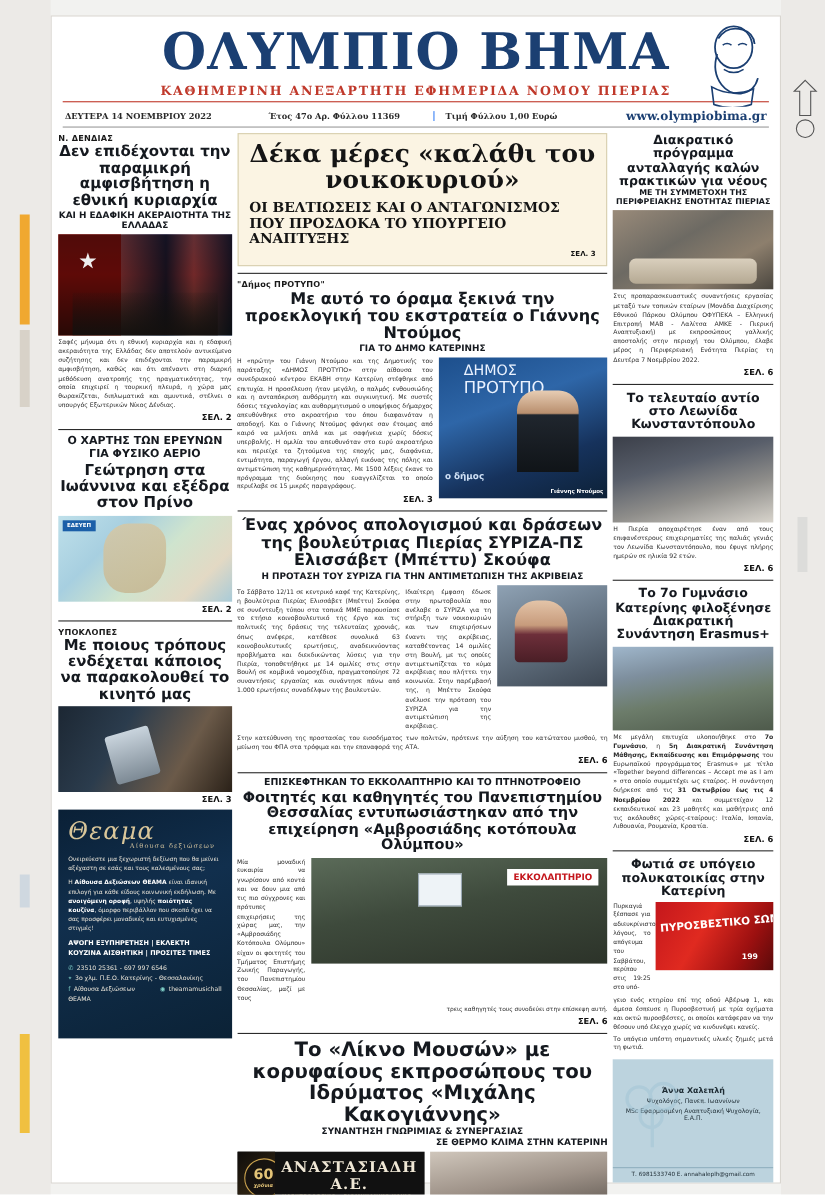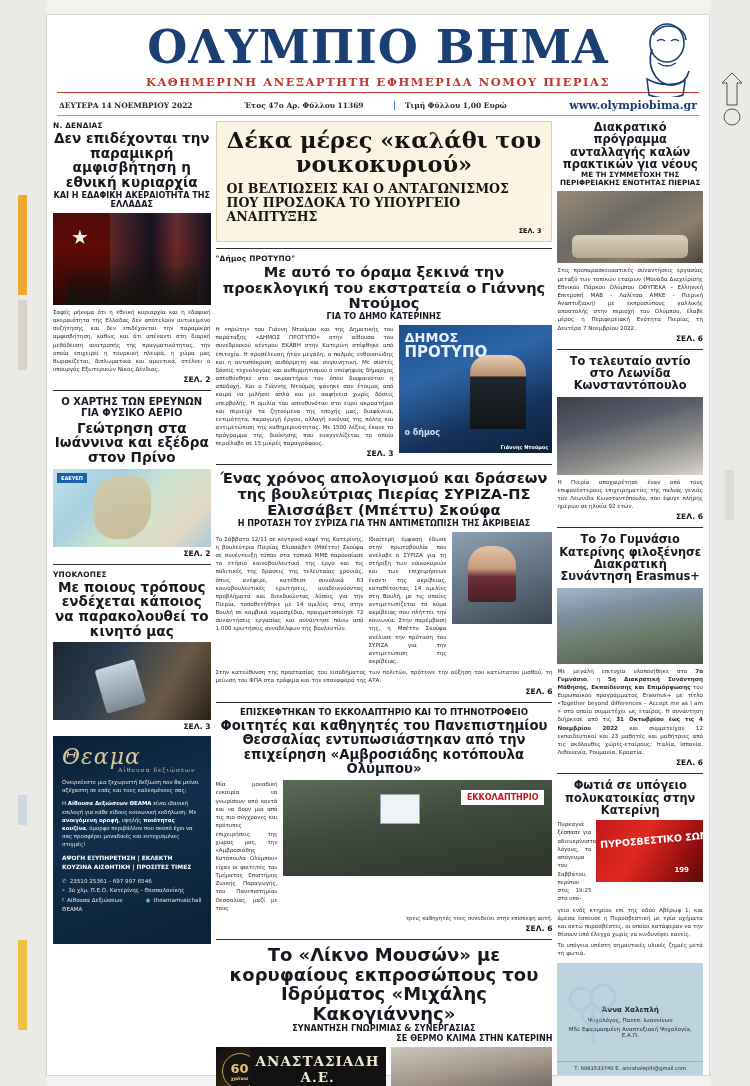--- a/index.html
+++ b/index.html
@@ -183,21 +183,21 @@
   .anast .ttl { font-family:"DejaVu Serif", serif; font-weight:bold;
     font-size:13.5px; letter-spacing:1px; }
   .anast .sub { font-size:4.6px; font-style:italic; font-weight:bold;
     color:#d9cfae; letter-spacing:.4px; margin-top:1px;}
   .anast .line { font-family:"DejaVu Serif", serif; font-size:7.2px; margin-top:5px; }
   .anast .line.sm { font-size:6.2px; }
 
   
   .psy {
     background:#bcd3de; color:#1d2b33; height:112px;
-    padding:20px 8px; text-align:center; position:relative; overflow:hidden;
+    padding:2px 8px; text-align:center; position:relative; overflow:hidden;
   }
   .psy .nm { font-weight:bold; font-size:7.2px; margin-top:22px; }
   .psy .ln { font-size:5.6px; margin-top:3px; }
   .psy .ft { position:absolute; left:0; right:0; bottom:4px; font-size:5.2px;
     border-top:1px solid #8fb0bf; padding-top:3px; }
   .psy-tree { position:absolute; left:6px; top:14px; width:60px; height:70px;
     opacity:.45; }
 
   .cap { font-size:5.4px; line-height:1.5; color:#2b2b2b; text-align:justify; }
   .wrap-txt { font-size:5.5px; line-height:1.5; color:#2b2b2b; text-align:justify; }
@@ -310,21 +310,21 @@
           <div class="kicker">"Δήμος ΠΡΟΤΥΠΟ"</div>
           <div class="hl" style="font-size:14.6px">Με αυτό το όραμα ξεκινά την προεκλογική του εκστρατεία ο Γιάννης Ντούμος</div>
           <div class="hl2">ΓΙΑ ΤΟ ΔΗΜΟ ΚΑΤΕΡΙΝΗΣ</div>
           <div class="flexrow" style="margin-top:4px">
             <div style="width:178px">
               <div class="body-txt" style="margin-top:0">Η «πρώτη» του Γιάννη Ντούμου και της Δημοτικής του παράταξης «ΔΗΜΟΣ ΠΡΟΤΥΠΟ» στην αίθουσα του συνεδριακού κέντρου ΕΚΑΒΗ στην Κατερίνη στέφθηκε από επιτυχία. Η προσέλευση ήταν μεγάλη, ο παλμός ενθουσιώδης και η ανταπόκριση αυθόρμητη και συγκινητική. Με συστές δόσεις τεχνολογίας και αυθορμητισμού ο υποψήφιος δήμαρχος απευθύνθηκε στο ακροατήριο του όπου διαφαινόταν η αποδοχή. Και ο Γιάννης Ντούμος φάνηκε σαν έτοιμος από καιρό να μιλήσει απλά και με σαφήνεια χωρίς δόσεις υπερβολής. Η ομιλία του απευθυνόταν στο ευρύ ακροατήριο και περιείχε τα ζητούμενα της εποχής μας, διαφάνεια, εντιμότητα, παραγωγή έργου, αλλαγή εικόνας της πόλης και αντιμετώπιση της καθημερινότητας. Με 1500 λέξεις έκανε το πρόγραμμα της διοίκησης που ευαγγελίζεται το οποίο περιέλαβε σε 15 μικρές παραγράφους.</div>
               <div class="sel">ΣΕΛ. 3</div>
             </div>
             <div style="flex:1">
               <div class="ph ph-speaker" style="height:128px">
-                <div style="position:absolute;left:6px;top:6px;color:#eaf2ff;font-weight:bold;font-size:13px;line-height:1.05;">
+                <div style="position:absolute;left:23px;top:6px;color:#eaf2ff;font-weight:normal;font-size:13px;line-height:1.05;">
                   <span style="display:block">ΔΗΜΟΣ</span>
                   <span style="display:block;font-size:15px">ΠΡΟΤΥΠΟ</span>
                 </div>
                 <div style="position:absolute;left:6px;bottom:16px;color:#cfe0f5;font-size:8px;font-weight:bold">ο δήμος</div>
                 <div style="position:absolute;right:4px;bottom:3px;color:#fff;font-size:5px;font-weight:bold">Γιάννης Ντούμος</div>
                 <div style="position:absolute;right:26px;bottom:24px;width:56px;height:74px;background:linear-gradient(180deg,#e7cdb4 0%,#b98f6e 28%,#20262e 30%,#101418 100%);border-radius:18px 18px 0 0"></div>
               </div>
             </div>
           </div>
         </div>

